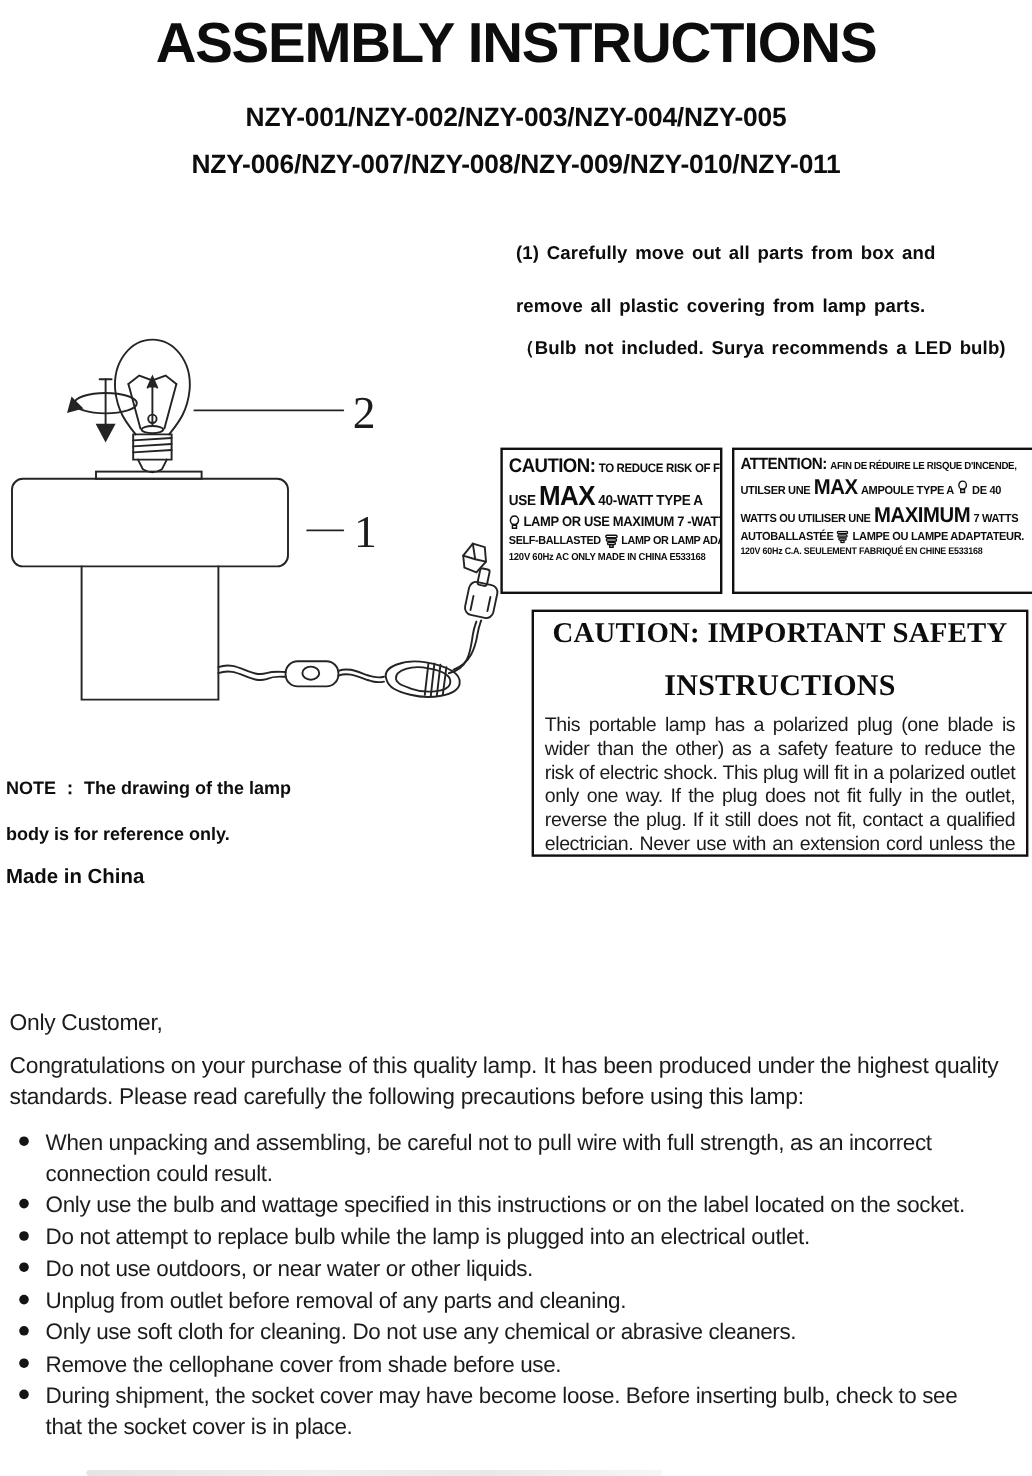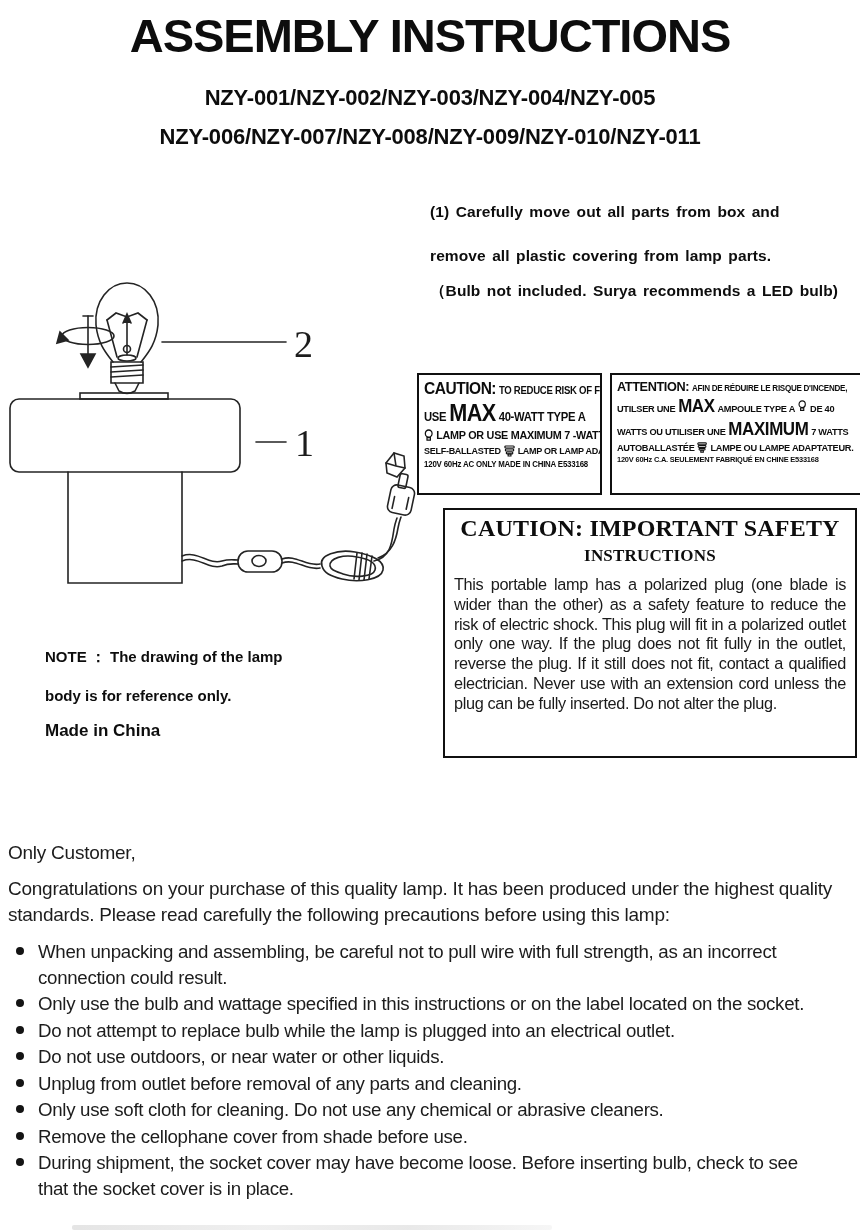--- a/index.html
+++ b/index.html
@@ -43,34 +43,34 @@
   .en-s2   { font-size:9.6px; letter-spacing:-0.3px; }
   .en-tiny { font-size:8.4px; letter-spacing:-0.2px; }
   .fr-big  { font-size:13.5px; font-weight:800; letter-spacing:-0.4px; }
   .fr-s1   { font-size:8.6px; letter-spacing:-0.3px; }
   .fr-m    { font-size:9.8px; letter-spacing:-0.3px; }
   .fr-max  { font-size:18px; font-weight:800; letter-spacing:-0.4px; }
   .fr-tiny { font-size:7.9px; letter-spacing:-0.2px; }
   .mini-icon { flex:none; align-self:center; }
   
   .safety {
-    position:absolute; left:443px; top:508px; width:414px; height:250px;
+    position:absolute; left:443px; top:508px; width:414px; height:206px;
     border:2px solid #101010; padding:5px 9px; overflow:hidden;
   }
   .safety-title {
     font-family:"Liberation Serif", serif; font-weight:700; text-align:center;
     font-size:24px; letter-spacing:0.2px;
   }
-  .safety-title.second { font-size:17px; margin-top:4px; }
+  .safety-title.second { font-size:25px; margin-top:16px; }
   .safety-body {
     margin-top:9px; font-size:16.3px; line-height:19.8px; text-align:justify;
     letter-spacing:-0.35px; color:#1a1a1a;
   }
   
-  .note { position:absolute; left:5px; top:648px; font-weight:bold; font-size:15px;margin-left:40px; }
+  .note { position:absolute; left:5px; top:648px; font-weight:bold; font-size:15px; }
   .note-l2 { margin-top:20px; }
   .note-l3 { margin-top:17px; font-size:17px; }
   
   .customer { position:absolute; left:8px; top:842px; width:830px; color:#1c1c1c; }
   .salutation { font-size:19px; letter-spacing:-0.25px; }
   .intro { margin-top:12px; font-size:19px; line-height:25.5px; letter-spacing:-0.25px; }
   .precautions { margin-top:12px; list-style:none; }
   .precautions li { display:flex; gap:14px; font-size:18.7px; line-height:25.5px; letter-spacing:-0.3px; margin-bottom:1px; }
   .dot { flex:none; width:8px; height:8px; border-radius:50%; background:#141414; margin-top:8px; margin-left:8px; }
   .li-text { display:block; max-width:788px; }

